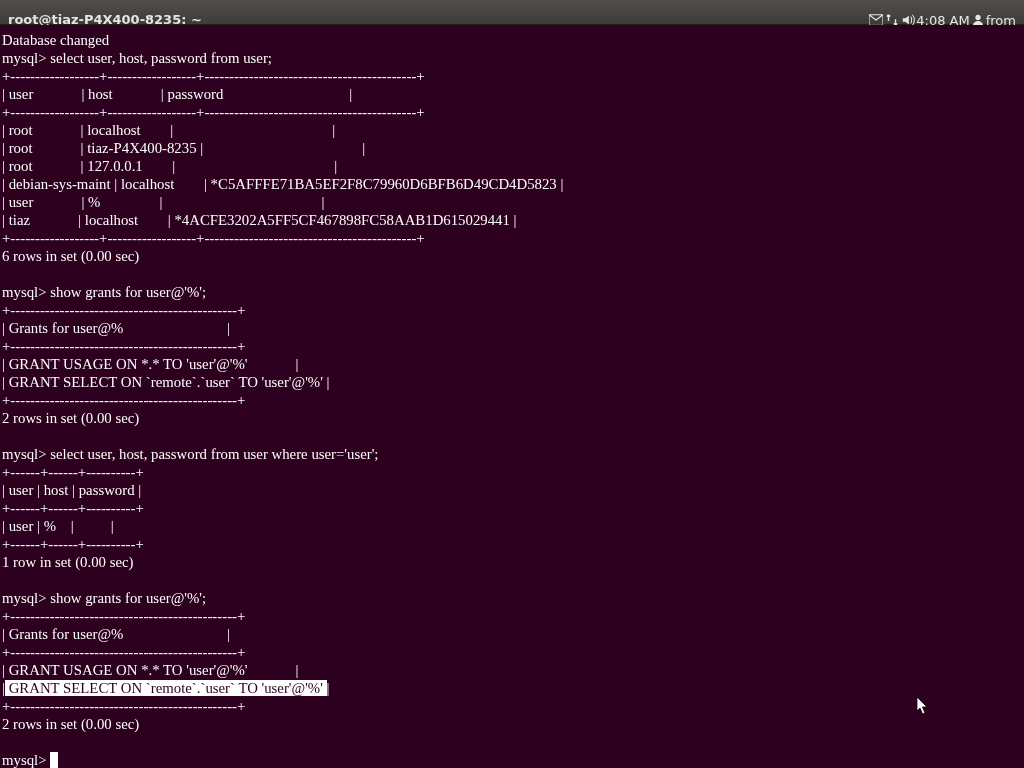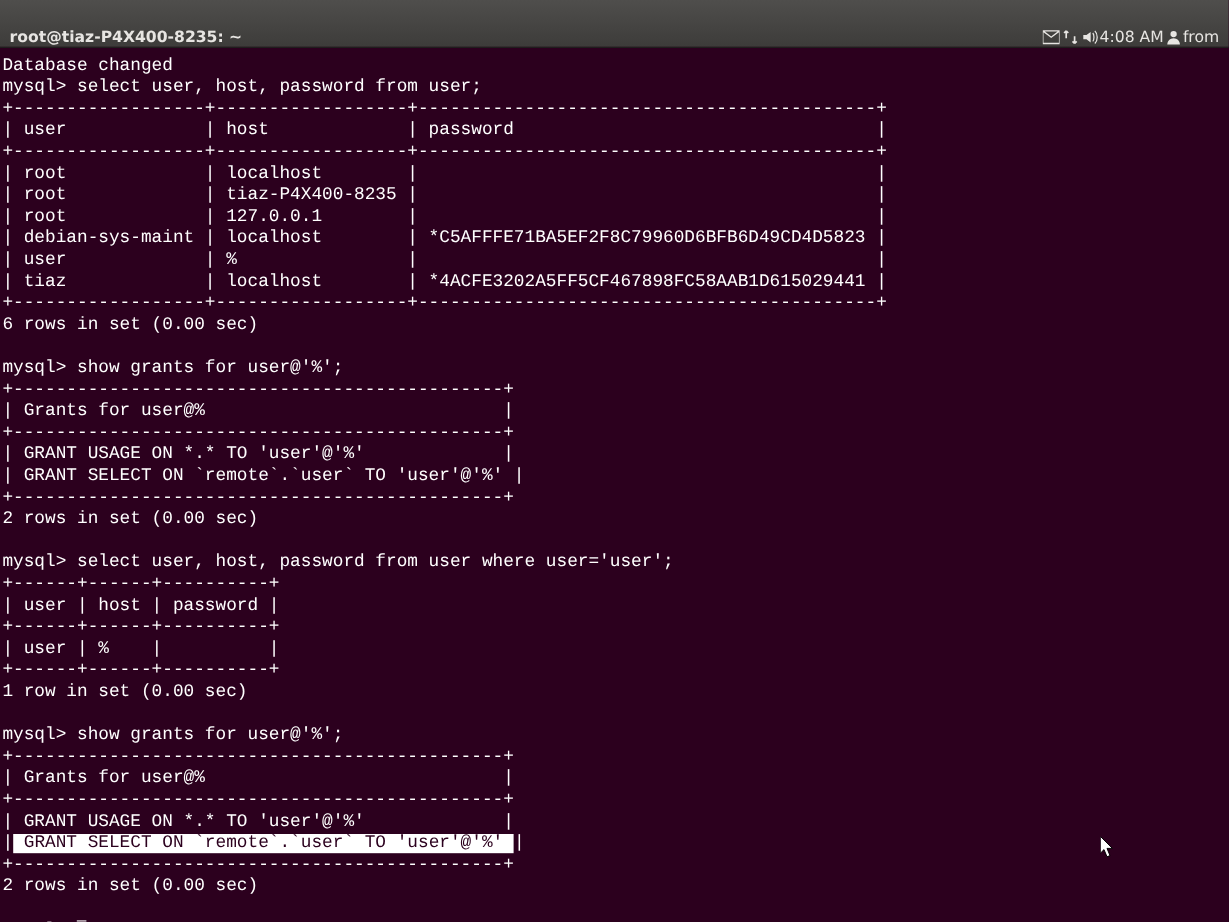--- a/index.html
+++ b/index.html
@@ -6,27 +6,27 @@
     margin: 0;
     padding: 0;
     width: 1024px;
     height: 768px;
     overflow: hidden;
     background: #2c001e;
     font-family: "DejaVu Sans", "Ubuntu", sans-serif;
   }
   
   .panel {
-    height: 40px;
+    height: 24px;
     background: linear-gradient(to bottom, #4f4e4c, #3d3c3a);
     color: #e7e5e2;
     font-size: 13px;
     display: flex;
-    align-items: flex-end;
-    padding: 0 8px;
+    align-items: flex-start;
+    padding: 12px 8px;
     box-sizing: border-box;
     border-bottom: 1px solid #1f1e1d;
   }
   .panel-right {
     margin-left: auto;
     display: flex;
     align-items: center;
   }
   .panel .icon {
     display: inline-flex;
@@ -35,21 +35,21 @@
     width: 16px;
     height: 16px;
   }
   .panel .icon svg { width: 14px; height: 14px; fill: #e7e5e2; }
   .panel .title { font-weight: bold; }
 
   
   .terminal {
     background: #2c001e;
     color: #ffffff;
-    font-family: Liberation Mono, monospace;
+    font-family: Liberation Serif, serif;
     font-size: 14.8px;
     line-height: 18px;
     padding: 6px 2px 2px 2px;
     white-space: pre;
     letter-spacing: 0px;
     height: 700px;
     box-sizing: border-box;
     position: relative;
   }
   .hl {

